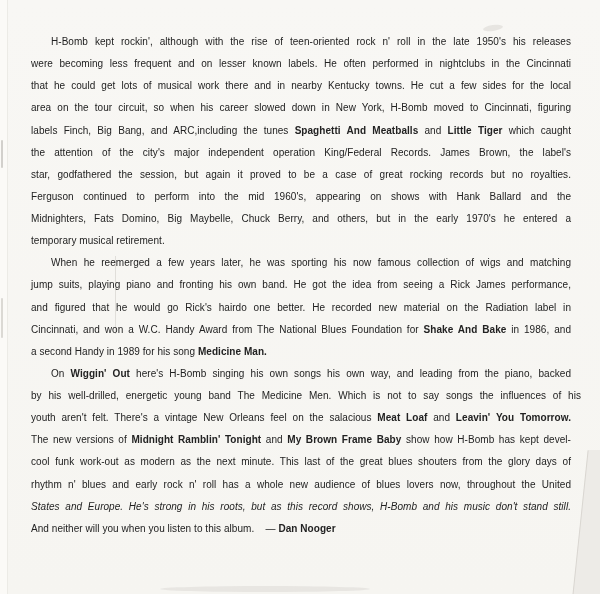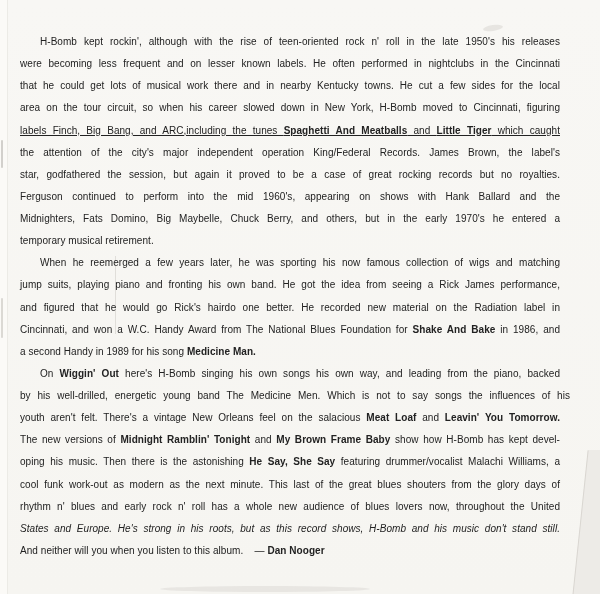--- a/index.html
+++ b/index.html
@@ -10,21 +10,21 @@
     background: #e9e7e3;
   }
   .page {
     position: relative;
     width: 600px; height: 594px;
     background: linear-gradient(180deg, #f8f7f4 0%, #f6f5f1 100%);
     overflow: hidden;
   }
   .text-block {
     position: absolute;
-    left: 20px; top: 31px;
+    left: 31px; top: 31px;
     width: 540px;
     color: #222222;
     font-size: 10px;
     line-height: 22.13px;
     letter-spacing: 0.05px;
   }
   .line {
     white-space: nowrap;
     height: 22.13px;
   }
@@ -93,34 +93,33 @@
   <div class="top-smudge"></div>
   <div class="bottom-smudge"></div>
   <div class="right-page-edge-fill"></div>
   <div class="right-page-edge-line"></div>
 
   <div class="text-block" style="color: rgb(34, 34, 34);">
       <div class="line first"><span class="inner" style="word-spacing: 4.11121px;"><span>H-Bomb kept rockin', although with the rise of teen-oriented rock n' roll in the late 1950's his releases</span></span></div>
       <div class="line"><span class="inner" style="word-spacing: 3.71387px;"><span>were becoming less frequent and on lesser known labels. He often performed in nightclubs in the Cincinnati</span></span></div>
       <div class="line"><span class="inner" style="word-spacing: 3.19866px;"><span>that he could get lots of musical work there and in nearby Kentucky towns. He cut a few sides for the local</span></span></div>
       <div class="line"><span class="inner" style="word-spacing: 3.24132px;"><span>area on the tour circuit, so when his career slowed down in New York, H-Bomb moved to Cincinnati, figuring</span></span></div>
-      <div class="line"><span class="inner" style="word-spacing: 3.37292px; text-decoration: underline;"><span>labels Finch, Big Bang, and ARC,including the tunes </span><span class="bold">Spaghetti And Meatballs</span><span> and </span><span class="bold">Little Tiger</span><span> which caught</span></span></div>
+      <div class="line"><span class="inner" style="word-spacing: 3.37292px;"><span>labels Finch, Big Bang, and ARC,including the tunes </span><span class="bold">Spaghetti And Meatballs</span><span> and </span><span class="bold">Little Tiger</span><span> which caught</span></span></div>
       <div class="line"><span class="inner" style="word-spacing: 6.25962px;"><span>the attention of the city's major independent operation King/Federal Records. James Brown, the label's</span></span></div>
       <div class="line"><span class="inner" style="word-spacing: 4.44358px;"><span>star, godfathered the session, but again it proved to be a case of great rocking records but no royalties.</span></span></div>
       <div class="line"><span class="inner" style="word-spacing: 6.68646px;"><span>Ferguson continued to perform into the mid 1960's, appearing on shows with Hank Ballard and the</span></span></div>
       <div class="line"><span class="inner" style="word-spacing: 5.22168px;"><span>Midnighters, Fats Domino, Big Maybelle, Chuck Berry, and others, but in the early 1970's he entered a</span></span></div>
       <div class="line end"><span class="inner"><span>temporary musical retirement.</span></span></div>
       <div class="line first"><span class="inner" style="word-spacing: 3.48529px;"><span>When he reemerged a few years later, he was sporting his now famous collection of wigs and matching</span></span></div>
       <div class="line"><span class="inner" style="word-spacing: 3.05469px;"><span>jump suits, playing piano and fronting his own band. He got the idea from seeing a Rick James performance,</span></span></div>
       <div class="line"><span class="inner" style="word-spacing: 3.96875px;"><span>and figured that he would go Rick's hairdo one better. He recorded new material on the Radiation label in</span></span></div>
       <div class="line"><span class="inner" style="word-spacing: 2.04774px;"><span>Cincinnati, and won a W.C. Handy Award from The National Blues Foundation for </span><span class="bold">Shake And Bake</span><span> in 1986, and</span></span></div>
       <div class="line end"><span class="inner"><span>a second Handy in 1989 for his song </span><span class="bold">Medicine Man.</span></span></div>
       <div class="line first"><span class="inner" style="word-spacing: 3.25276px;"><span>On </span><span class="bold">Wiggin' Out</span><span> here's H-Bomb singing his own songs his own way, and leading from the piano, backed</span></span></div>
       <div class="line"><span class="inner" style="word-spacing: 3.99219px;"><span>by his well-drilled, energetic young band The Medicine Men. Which is not to say songs the influences of his</span></span></div>
       <div class="line"><span class="inner" style="word-spacing: 2.96967px;"><span>youth aren't felt. There's a vintage New Orleans feel on the salacious </span><span class="bold">Meat Loaf</span><span> and </span><span class="bold">Leavin' You Tomorrow.</span></span></div>
       <div class="line"><span class="inner" style="word-spacing: 1.78585px;"><span>The new versions of </span><span class="bold">Midnight Ramblin' Tonight</span><span> and </span><span class="bold">My Brown Frame Baby</span><span> show how H-Bomb has kept devel-</span></span></div>
-      <div class="line"><span class="inner" style="word-spacing: 2.6875px;"><span>oping his music. Then there is the astonishing </span><span class="bold">He Say, She Say</span><span> featuring drummer/vocalist Malachi Williams, a</span></span></div>
       <div class="line"><span class="inner" style="word-spacing: 2.80781px;"><span>cool funk work-out as modern as the next minute. This last of the great blues shouters from the glory days of</span></span></div>
       <div class="line"><span class="inner" style="word-spacing: 3.42352px;"><span>rhythm n' blues and early rock n' roll has a whole new audience of blues lovers now, throughout the United</span></span></div>
       <div class="line"><span class="inner" style="word-spacing: 2.83059px; font-style: italic;"><span>States and Europe. He's strong in his roots, but as this record shows, H-Bomb and his music don't stand still.</span></span></div>
       <div class="line end"><span class="inner"><span>And neither will you when you listen to this album. &nbsp;&nbsp;&nbsp;— </span><span class="bold">Dan Nooger</span></span></div>
     </div>
 </div>
 
 </body></html>

